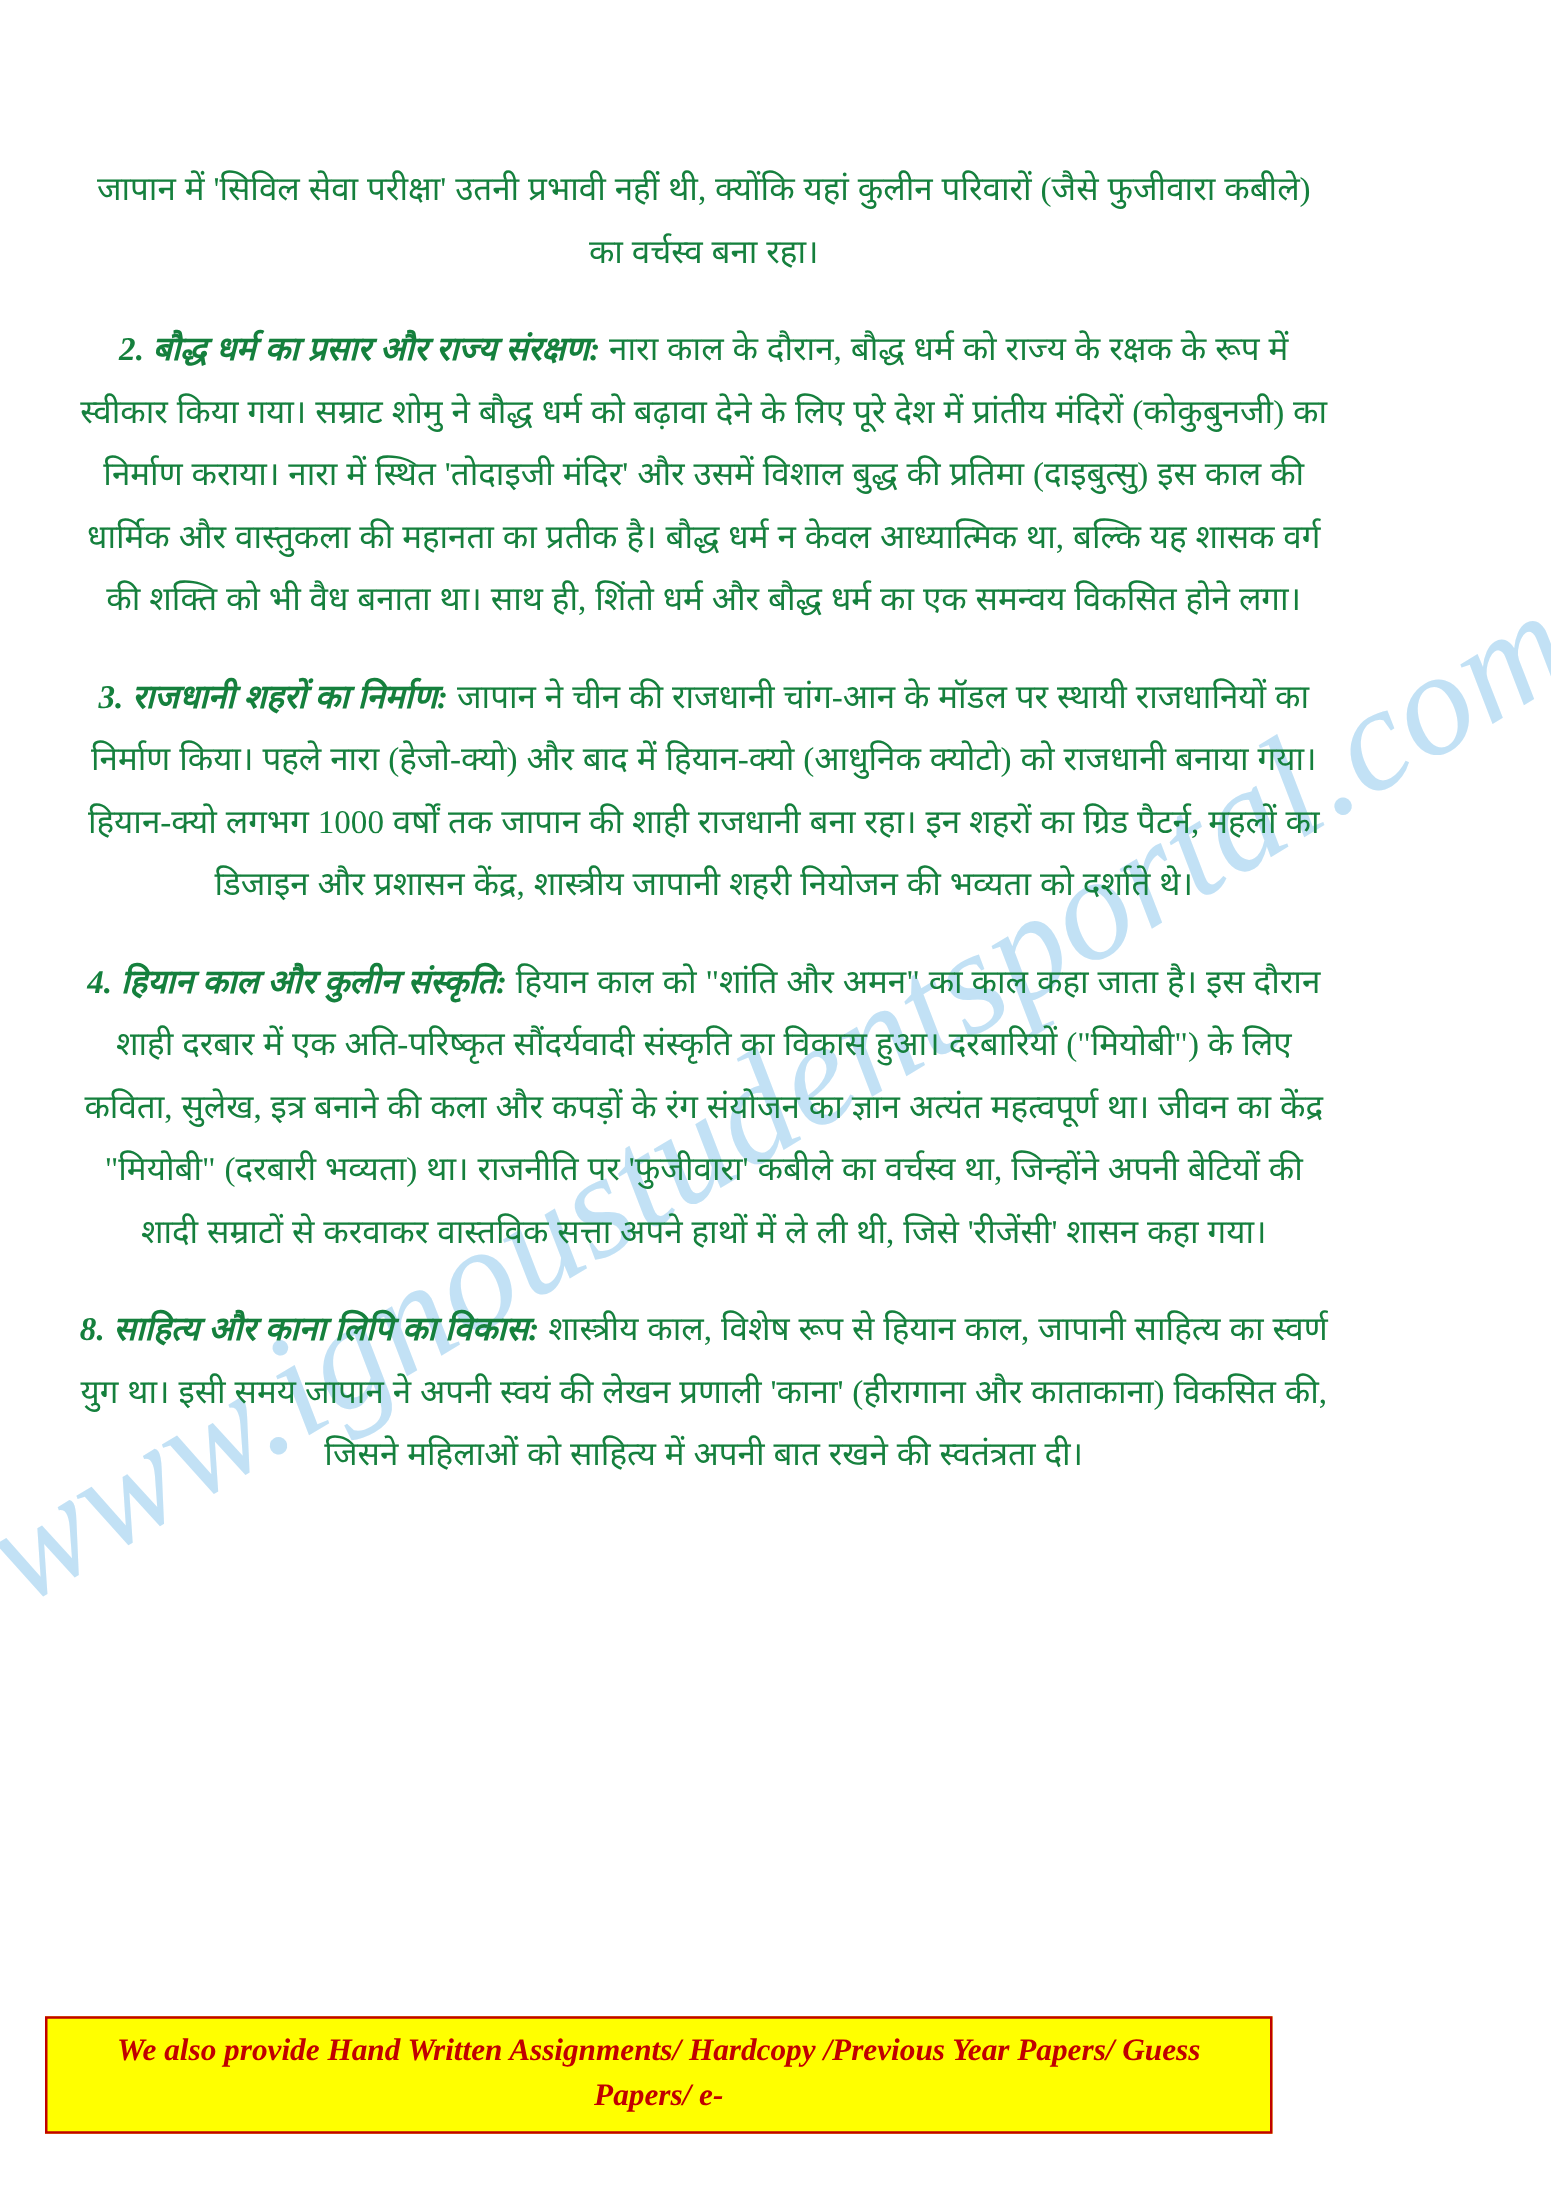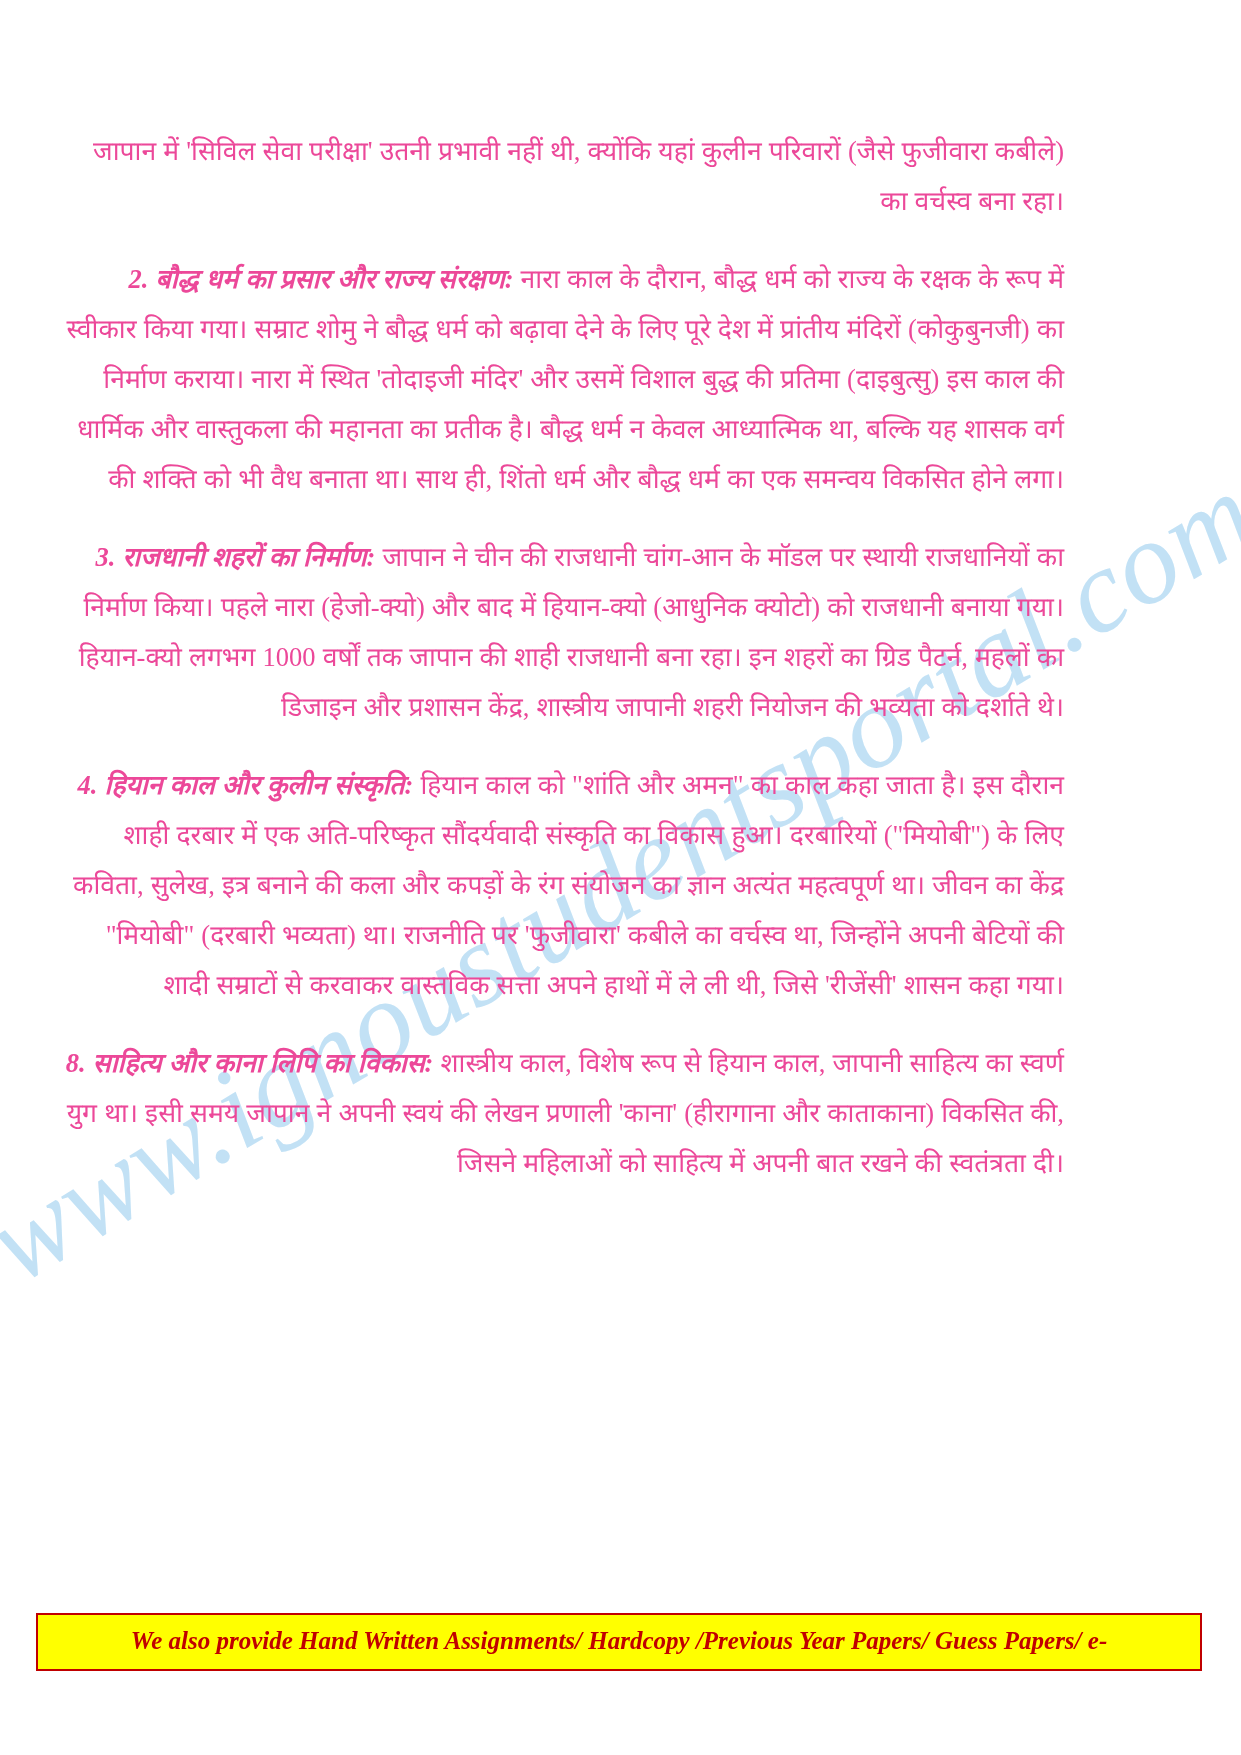--- a/index.html
+++ b/index.html
@@ -40,22 +40,22 @@
   .content {
     position: absolute;
     left: 62px;
     top: 126px;
     width: 1002px;
     z-index: 2;
   }
   .para {
     font-size: 26.5px;
     line-height: 50px;
-    color: #ec4899;
-    text-align: right;
+    color: #15803d;
+    text-align: center;
     margin: 0 0 28px 0;
     word-spacing: 0.5px;
   }
   .para:last-child { margin-bottom: 0; }
   .para.tight { margin-bottom: 26px; }
   .lead {
     font-weight: bold;
     font-style: italic;
   }
 
@@ -80,21 +80,21 @@
     height: 8px;
     background: #000000;
     border-radius: 50%;
   }
 
   
   .footer-banner {
     position: absolute;
     left: 36px;
     top: 1613px;
-    width: 1166px;
+    width: 982px;
     box-sizing: border-box;
     background: #ffff00;
     border: 2px solid #c00000;
     padding: 8px 14px 10px 14px;
     text-align: center;
     z-index: 3;
   }
   .footer-line {
     font-family: "Liberation Serif", "DejaVu Serif", serif;
     font-style: italic;

